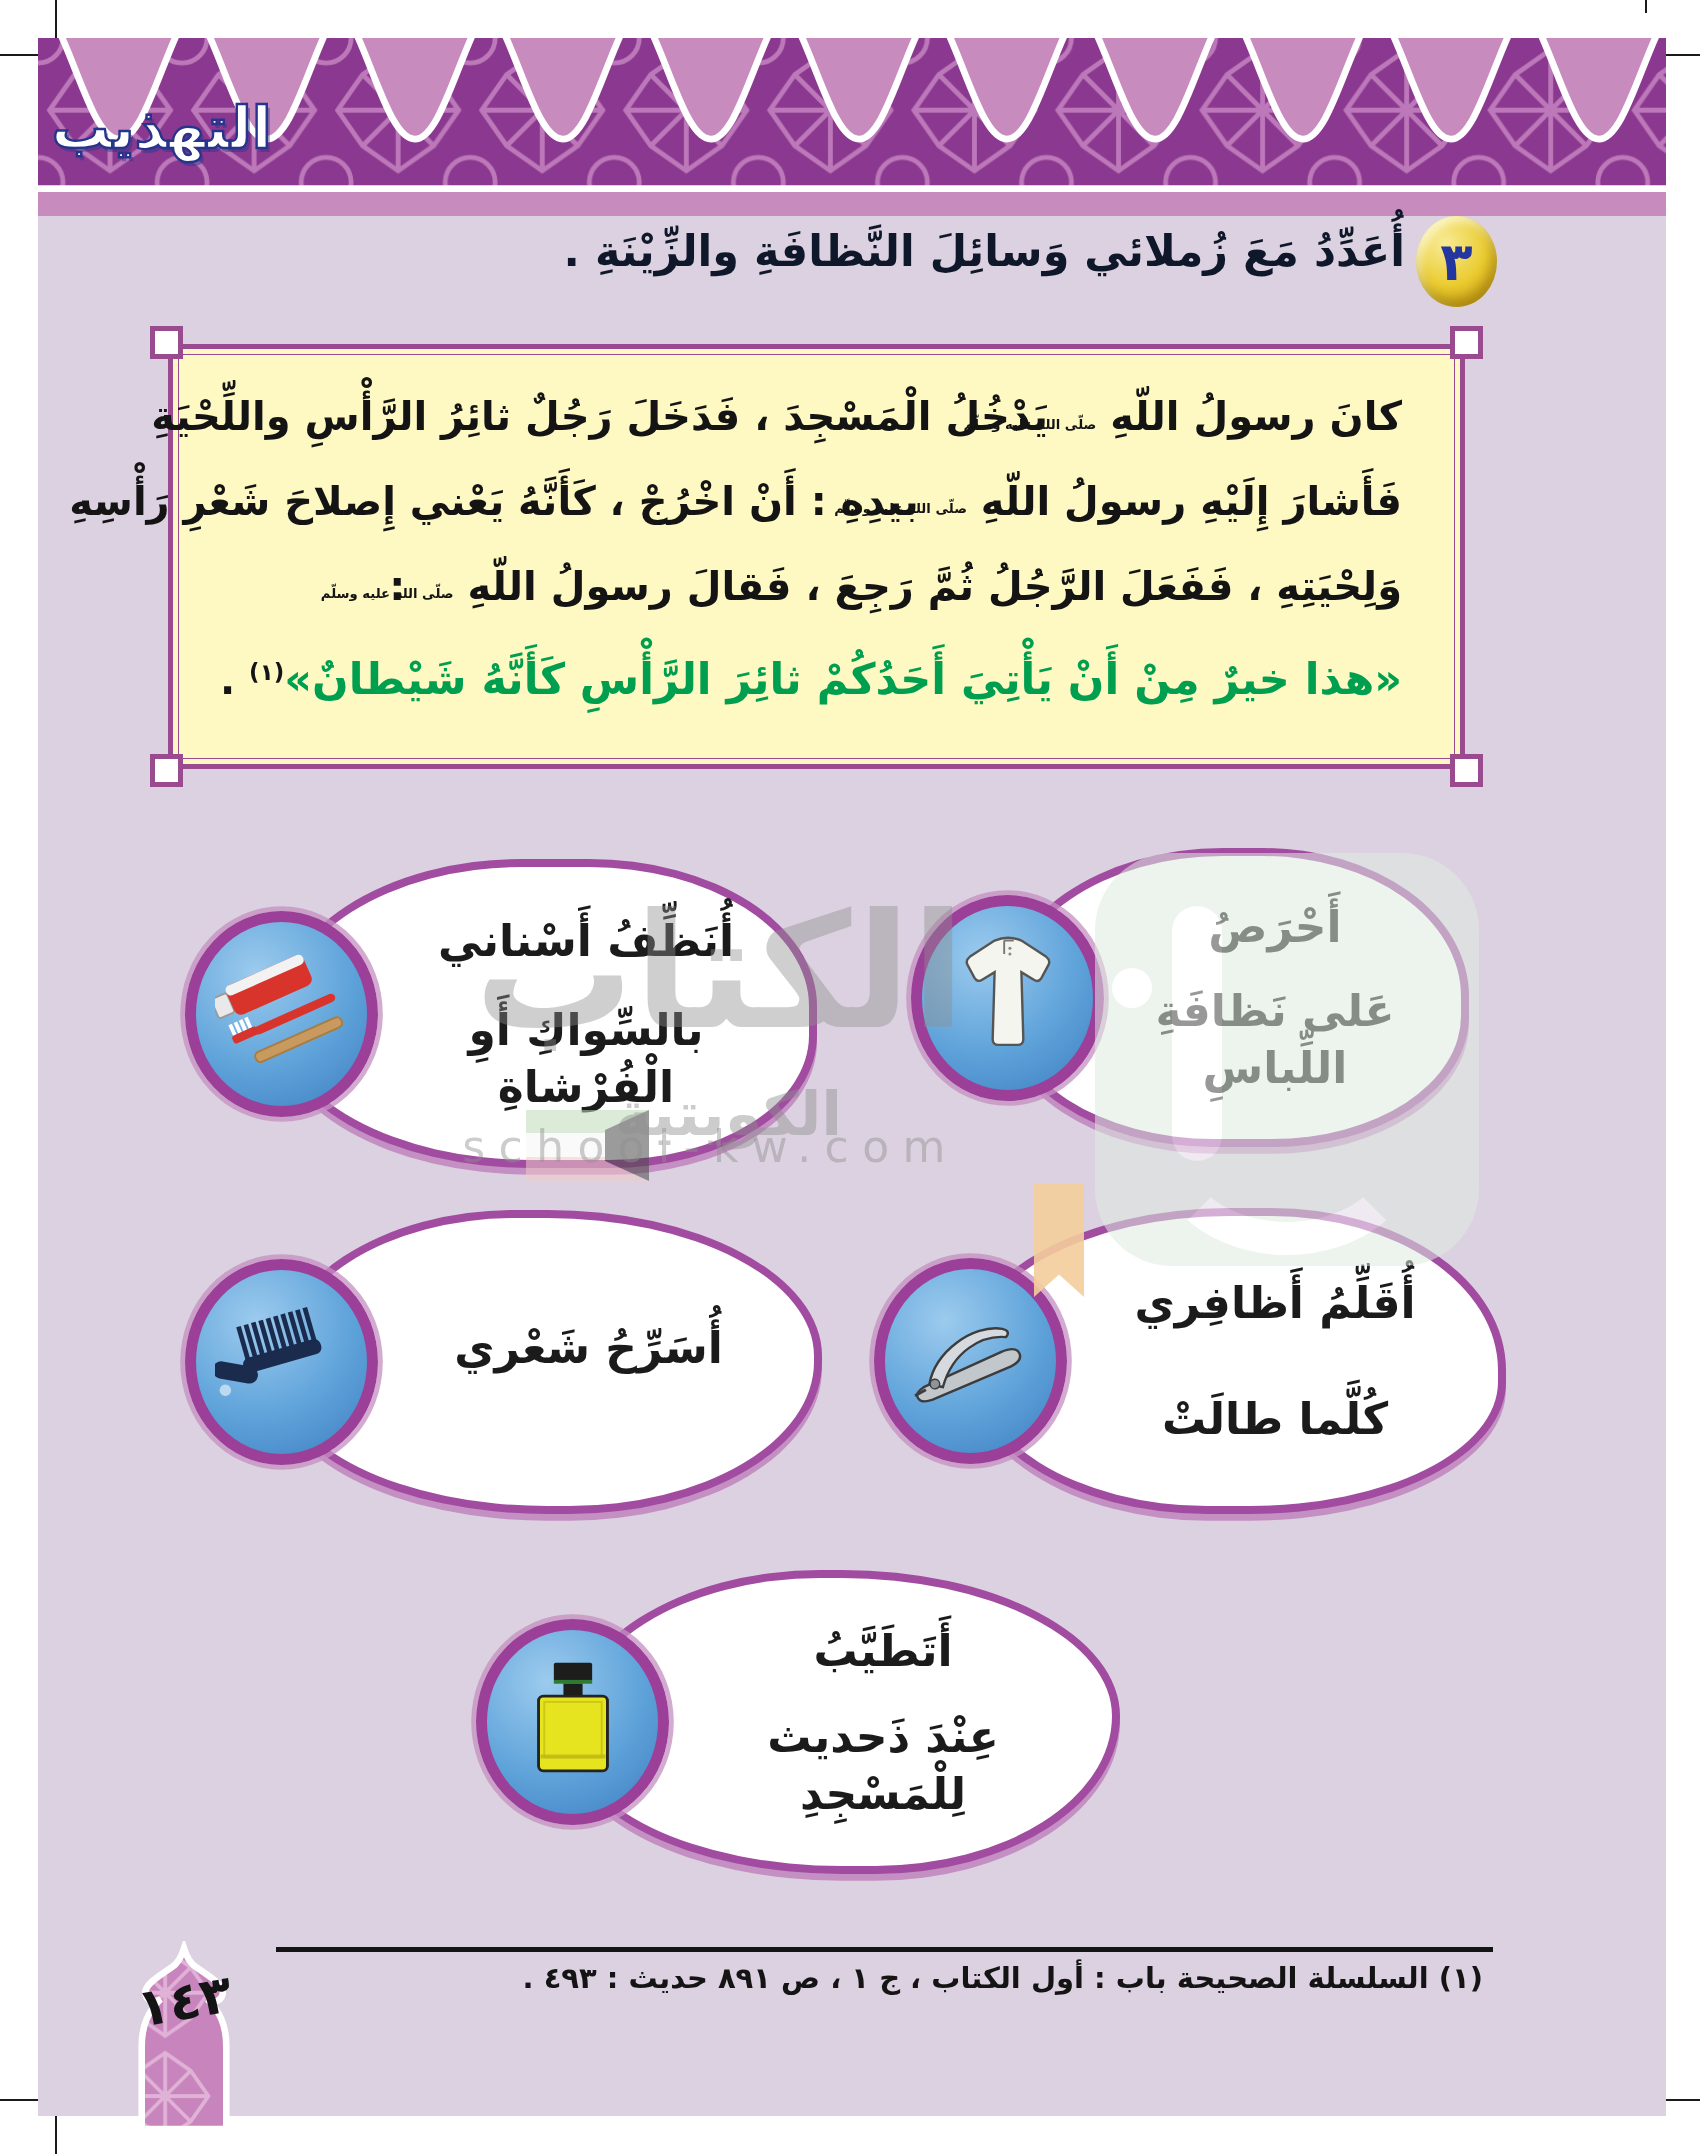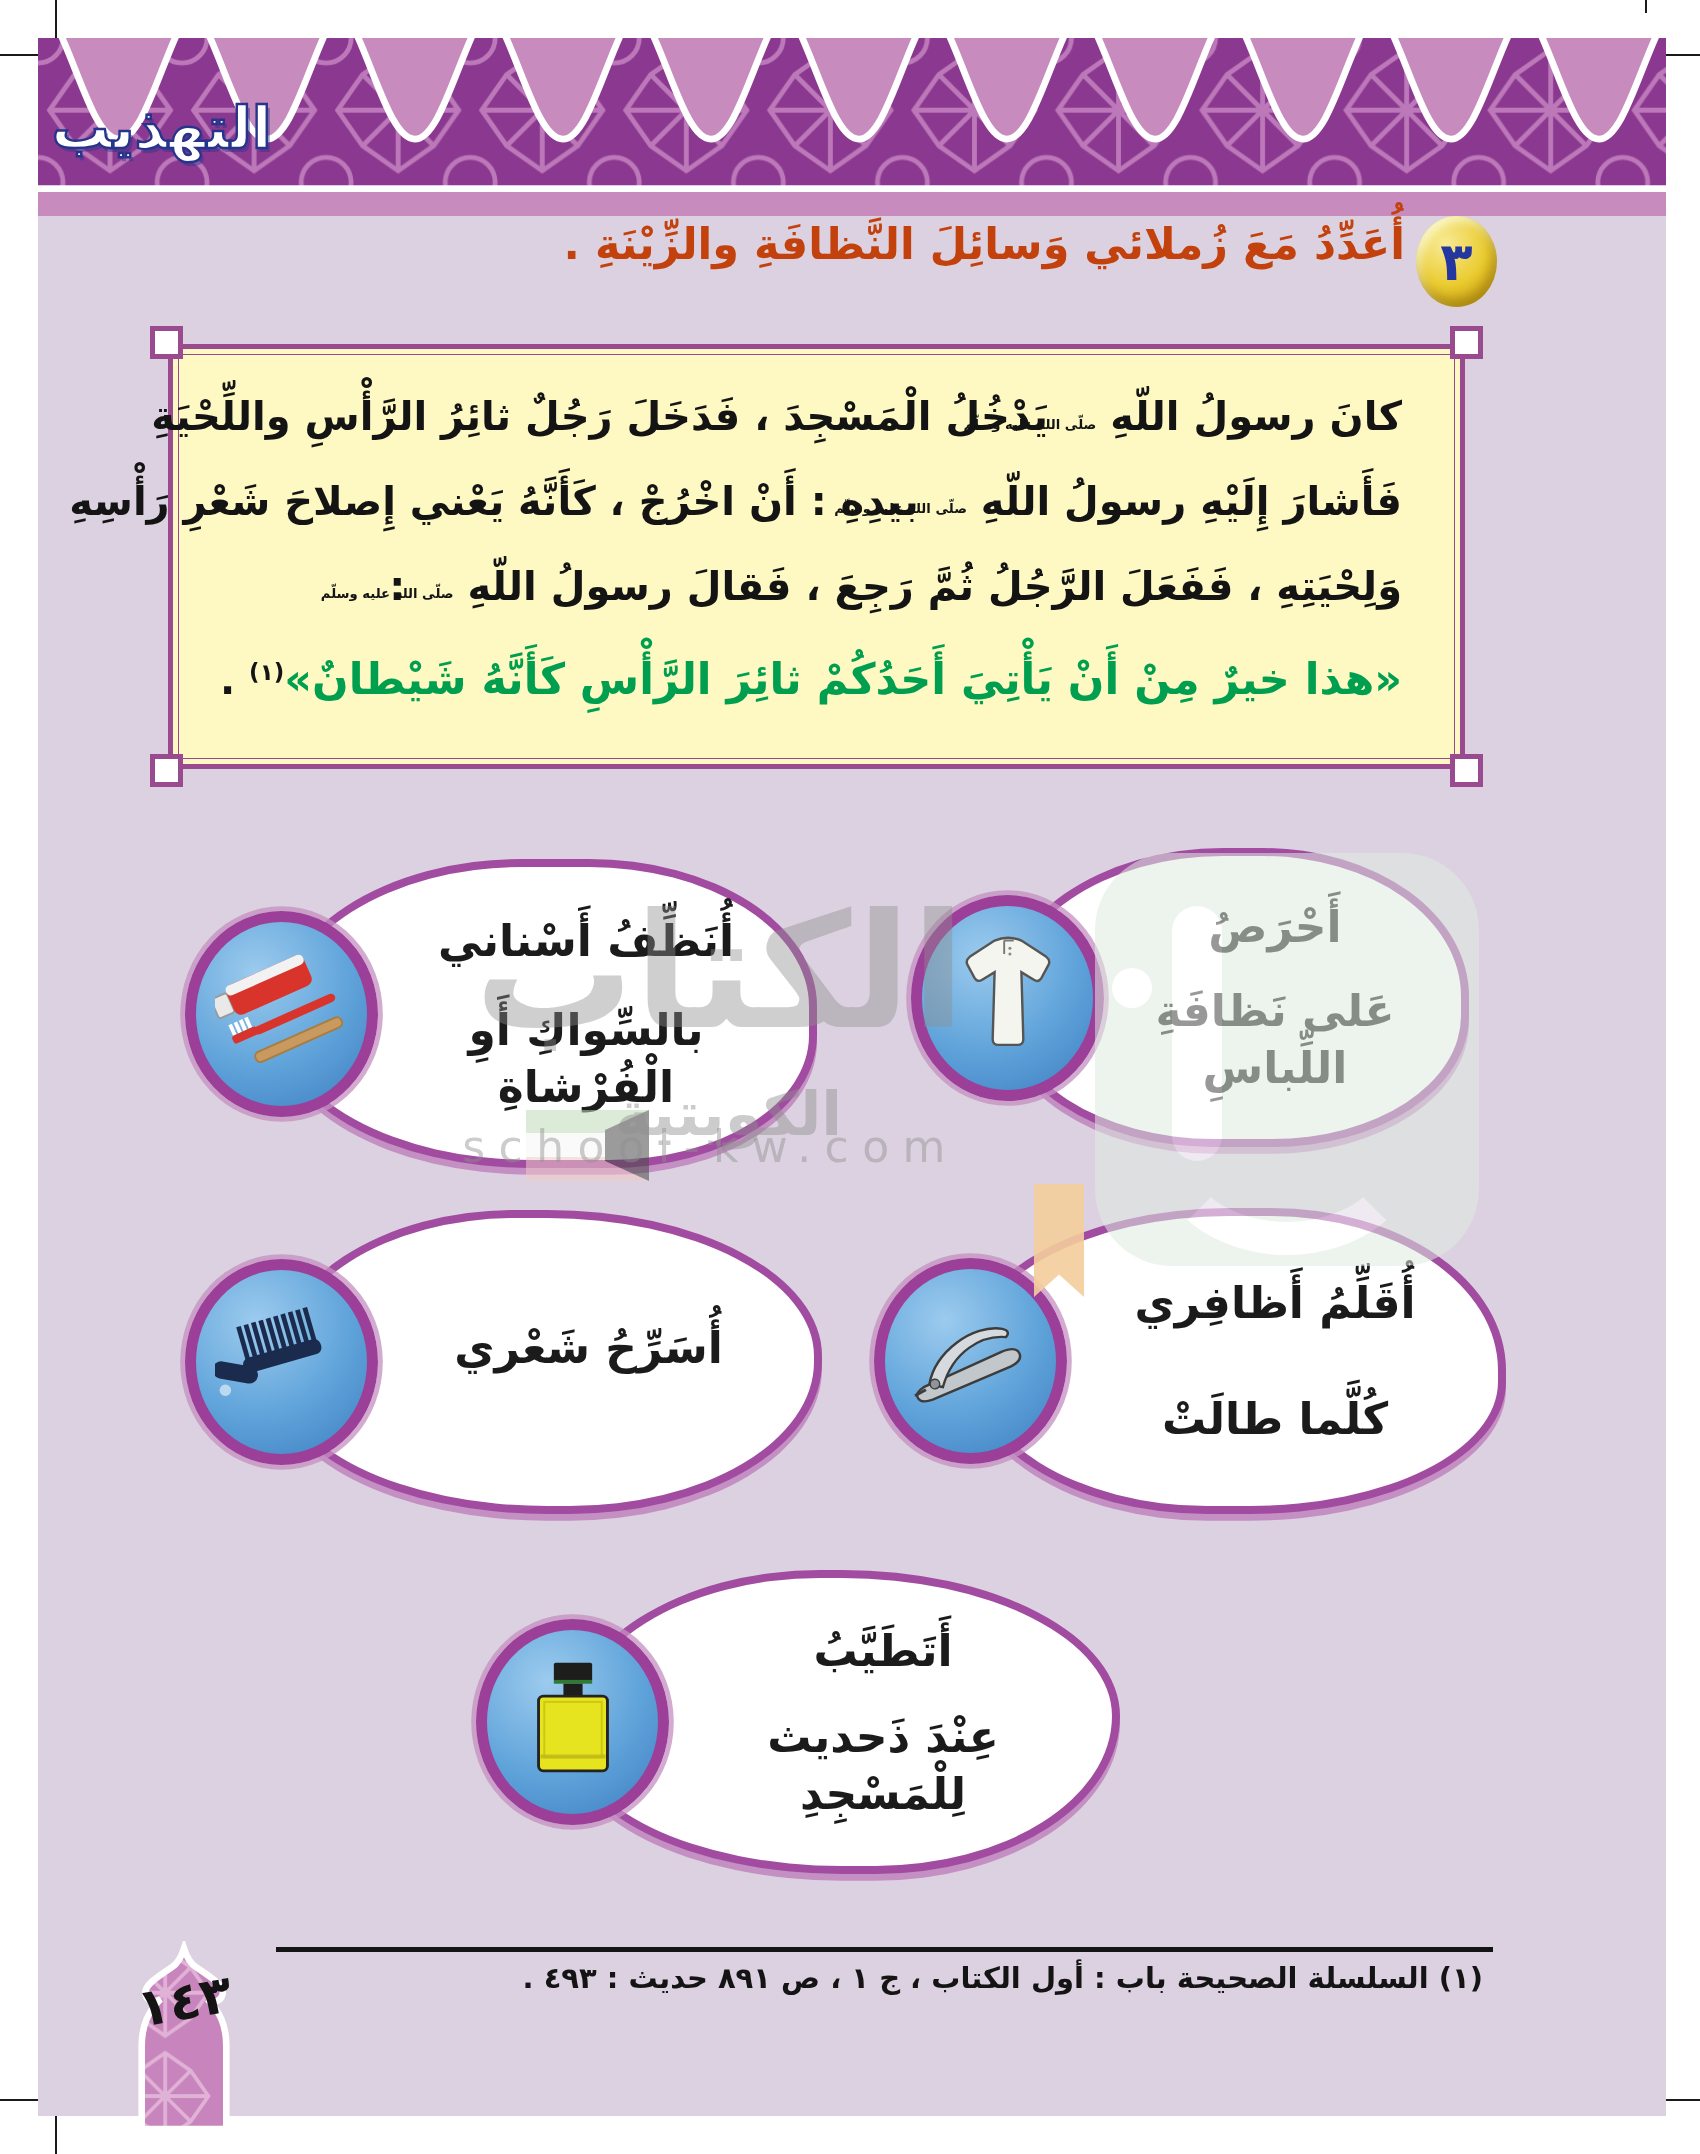--- a/index.html
+++ b/index.html
@@ -18,21 +18,21 @@
   
   .sheet{position:absolute;left:38px;top:38px;width:1628px;height:2078px;background:#DCD1E0;}
 
   
   .header{position:absolute;left:0;top:0;width:1628px;height:178px;background:#C78BBE;z-index:5;}
   .header svg{position:absolute;left:0;top:0;}
   .header-title{position:absolute;left:13.4px;top:56px;font-size:58px;font-weight:bold;color:#ffffff;
     -webkit-text-stroke:2.4px #27348B;text-shadow:2.9px 3.8px 0 rgba(39,52,139,.45);letter-spacing:1.9px;}
 
   
-  .activity{position:absolute;top:181px;right:261px;direction:rtl;color:#c2410c;font-size:43px;
+  .activity{position:absolute;top:188px;right:261px;direction:rtl;color:#0f172a;font-size:43px;
     font-weight:bold;white-space:nowrap;z-index:6;}
   .badge{position:absolute;top:178px;right:169px;width:81px;height:91px;border-radius:50%;
     background:radial-gradient(circle at 36% 30%,#F8EB95,#EACB2F 52%,#C89B0E 95%);
     display:flex;align-items:center;justify-content:center;z-index:6;
     box-shadow:inset -3.8px -7.7px 11.5px rgba(120,90,0,.45), inset 3.8px 5.8px 9.6px rgba(255,255,230,.8);}
   .badge span{font-size:53px;font-weight:bold;color:#2436A0;}
 
   
   .hadith{position:absolute;left:130px;top:306px;width:1287px;height:415px;background:#fef9c3;
     border:5.8px solid #9A4B8F;z-index:6;}

